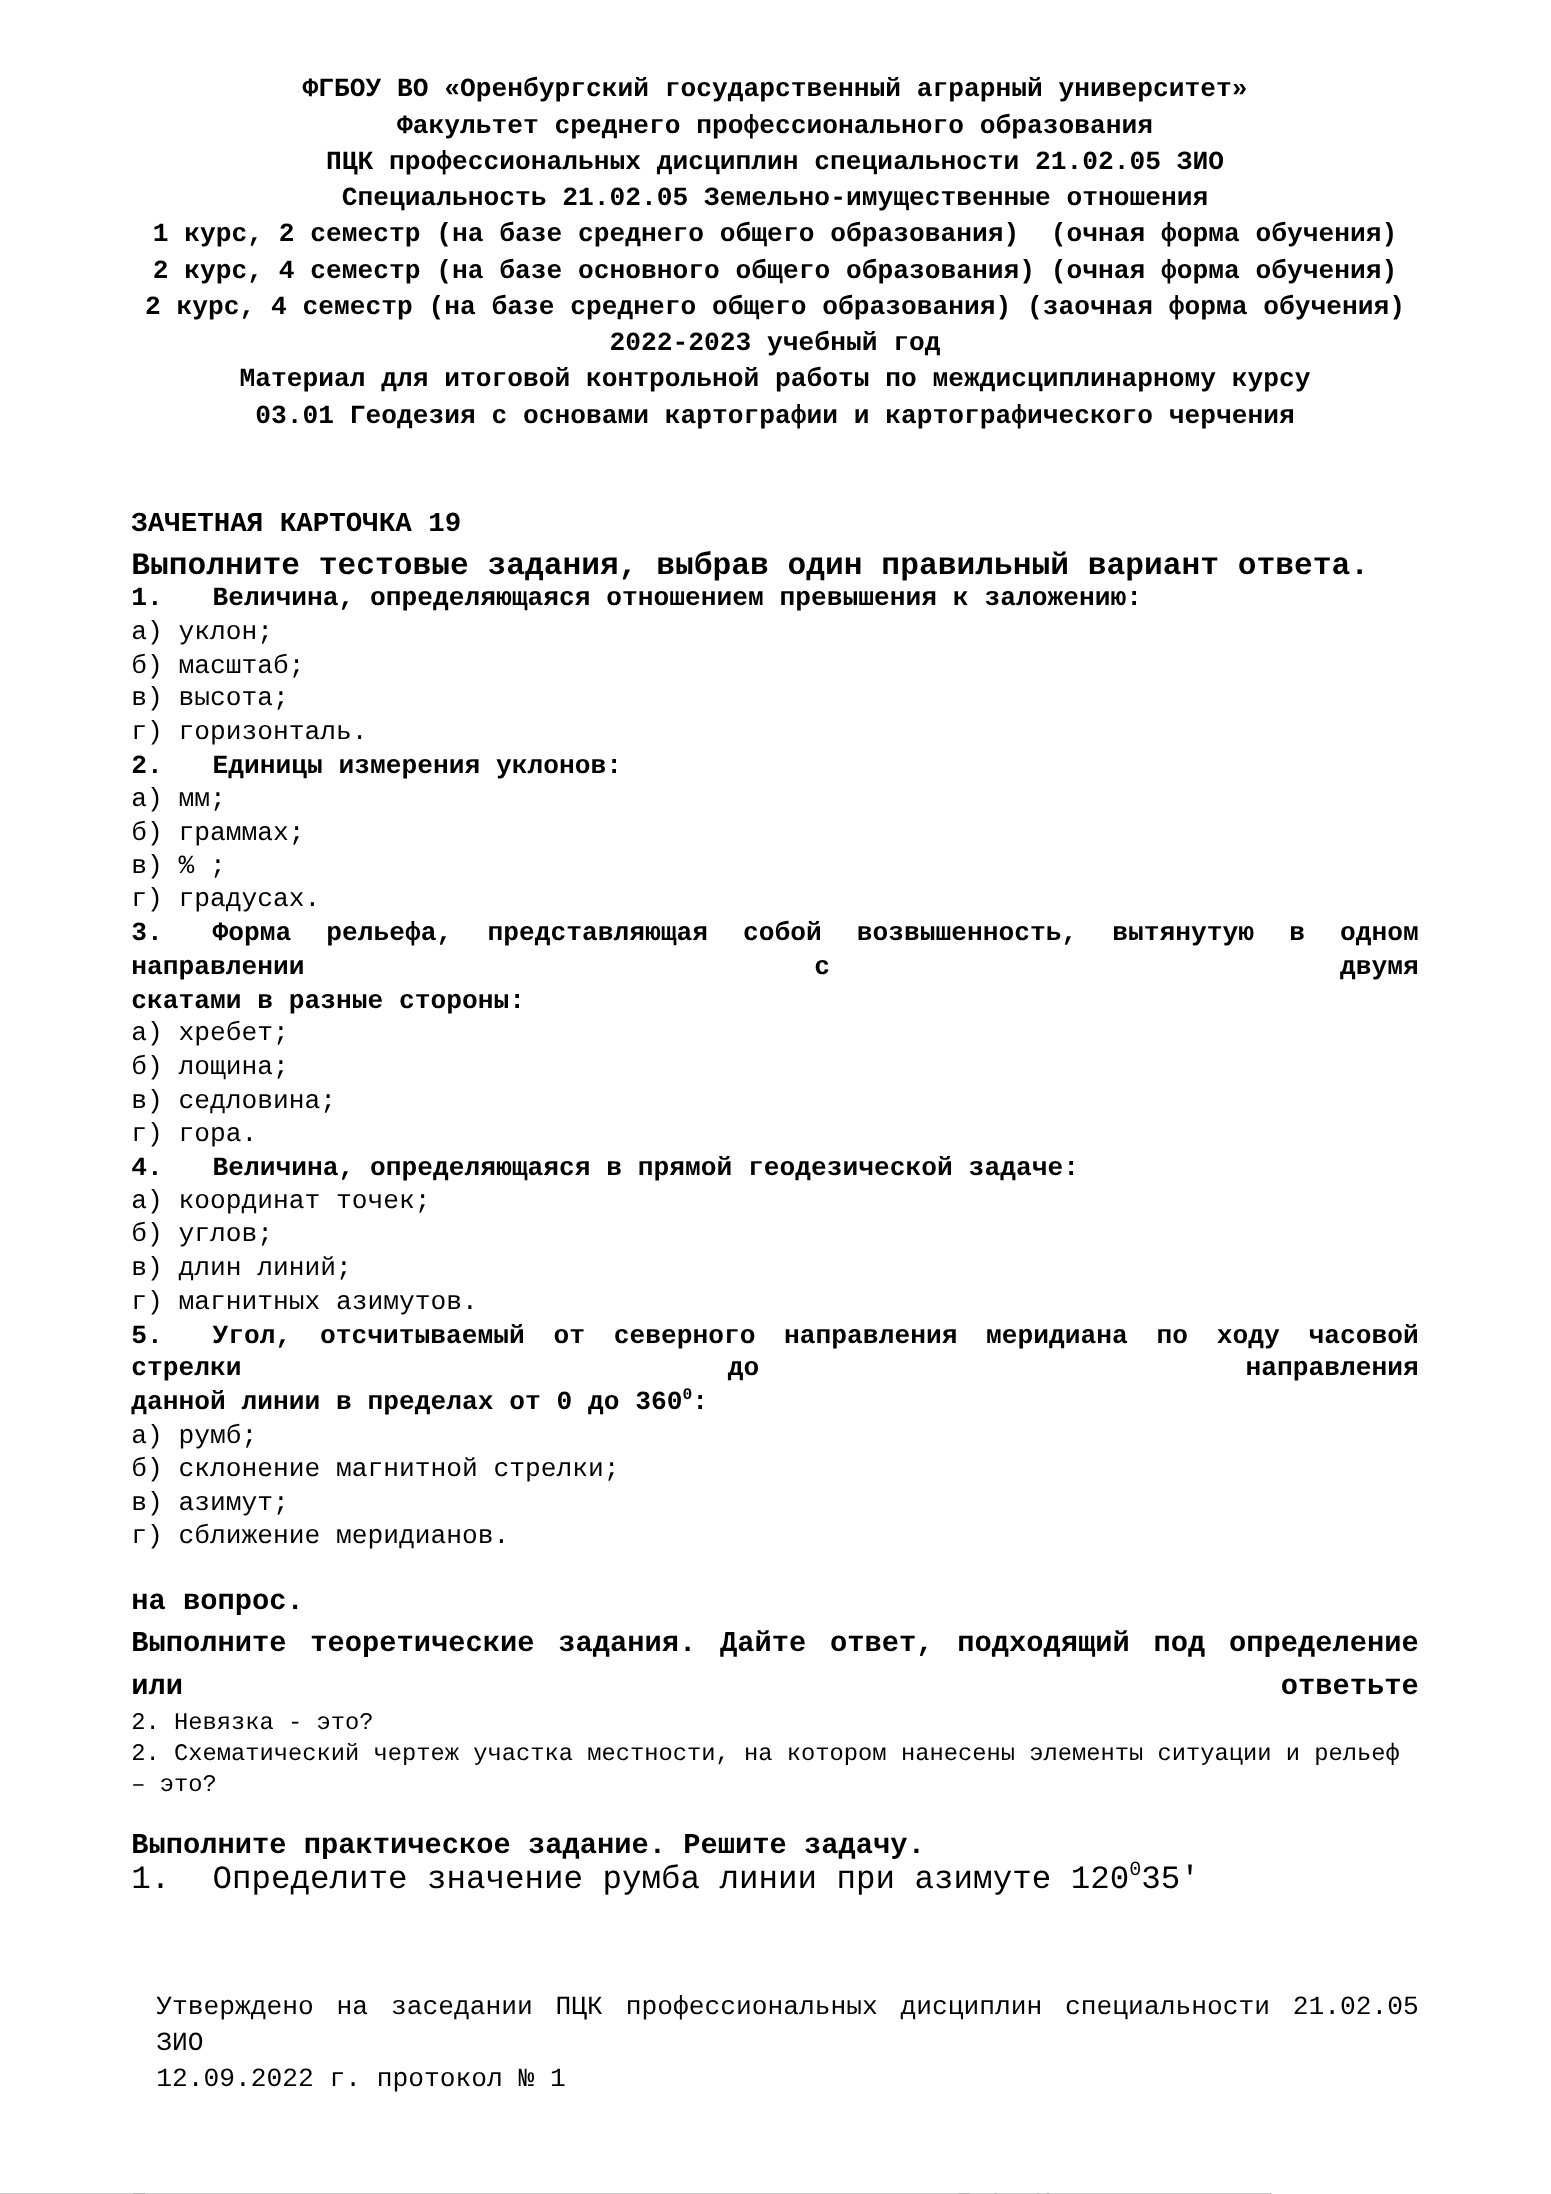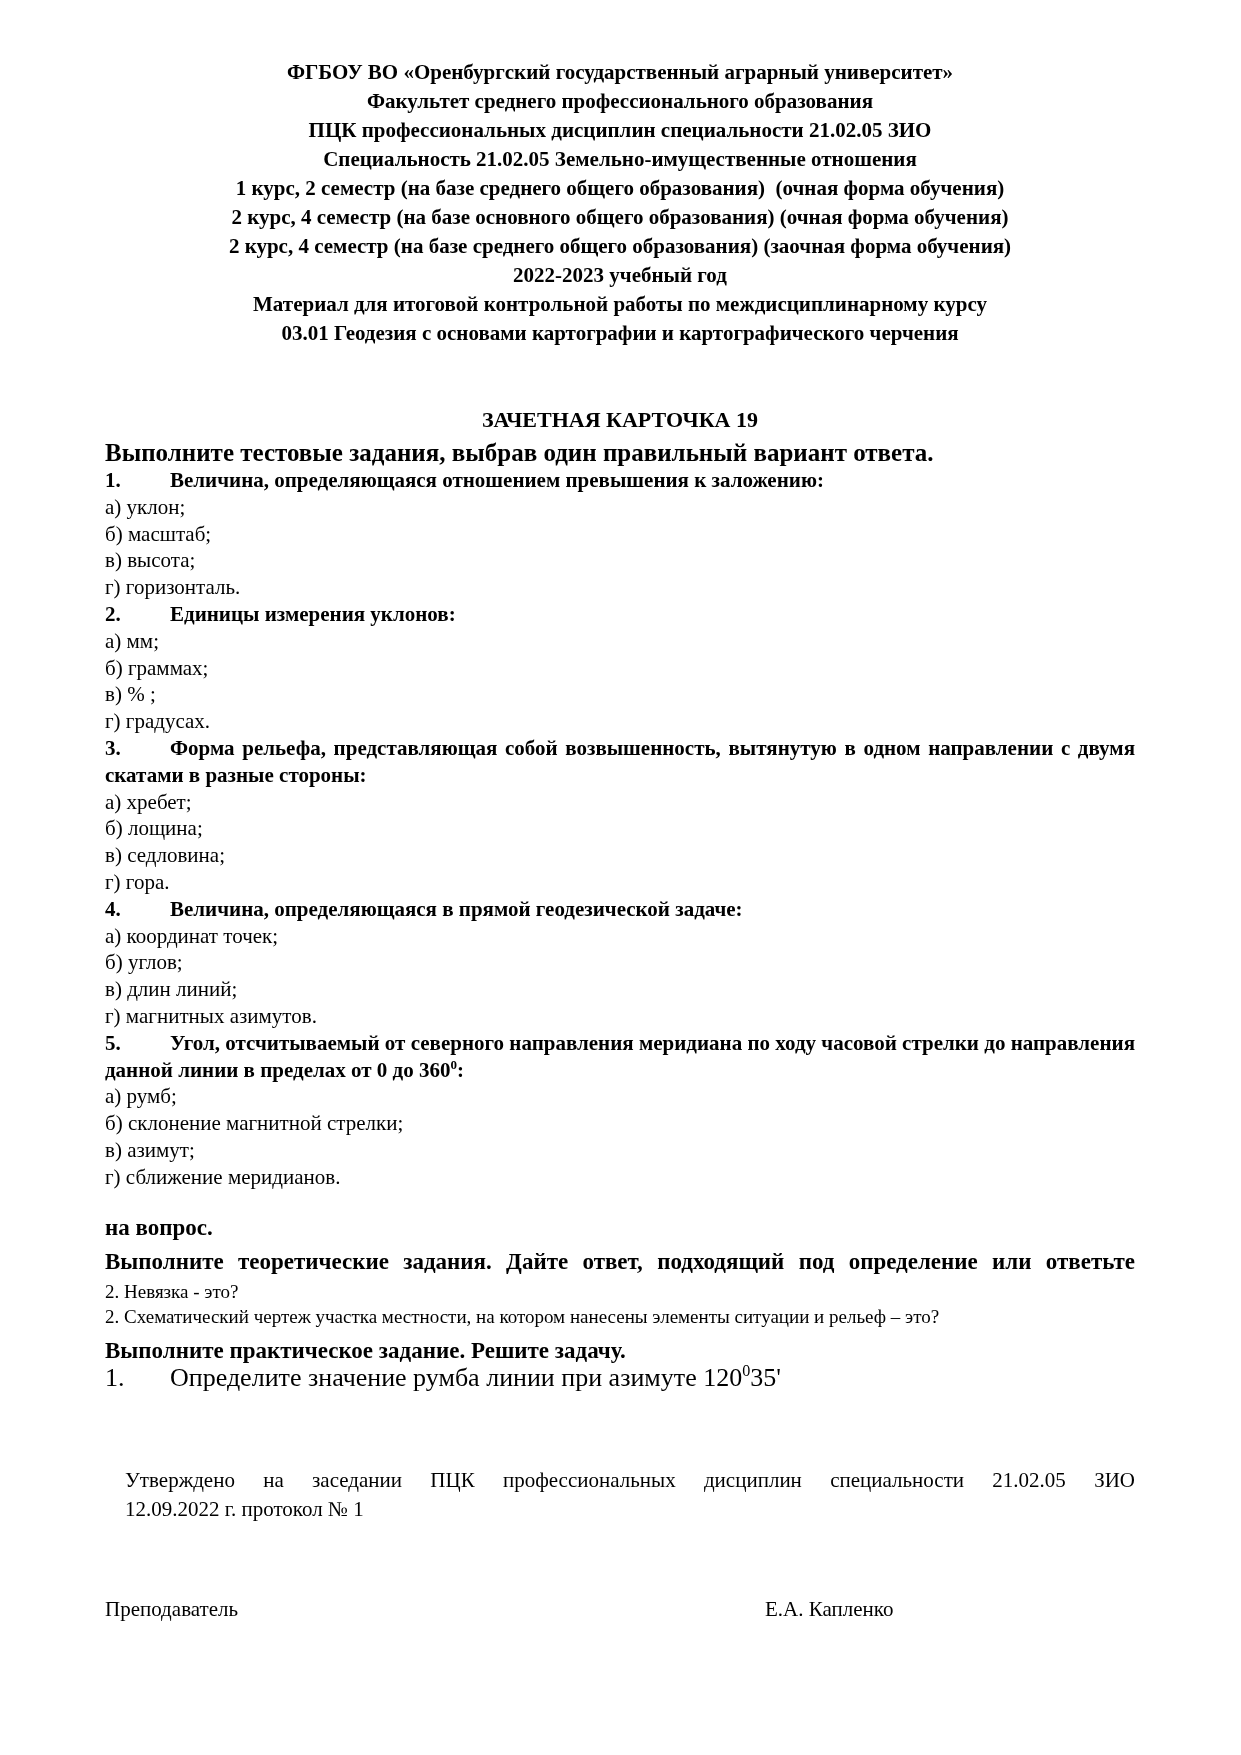--- a/index.html
+++ b/index.html
@@ -1,42 +1,42 @@
 <!DOCTYPE html>
 <html><head>
 <meta charset="utf-8">
 <style>
   html,body { margin:0; padding:0; background:#888; }
   .page {
     width:1241px; height:1755px; margin:0 auto;
     background:#ffffff; color:#000000;
-    font-family:Liberation Serif, serif;
+    font-family:Liberation Mono, monospace;
     box-sizing:border-box; padding:58px 106px 0 105px;
     position:relative; overflow:hidden;
   }
   .header-line {
     text-align:center; font-weight:bold;
     font-size:21px; line-height:29px; white-space:pre-wrap;
   }
   .doc-title {
-    text-align:center; font-weight:bold;
+    text-align:left; font-weight:bold;
     font-size:22px; line-height:30px; margin-top:57px;
   }
   .test-instruction {
     font-weight:bold; font-size:25px; line-height:28px; margin-top:4px;
   }
   .q-text { font-weight:bold; font-size:21px; line-height:26.8px; }
   .q-text.justify { text-align:justify; text-align-last:justify; }
   .qnum { display:inline-block; width:65px; }
   .q-option { font-weight:normal; font-size:21px; line-height:26.8px; }
   .theory-heading-block { margin-top:20px; }
   .section-heading-line { font-weight:bold; font-size:23px; line-height:34px; }
   .section-heading-line.justify { text-align:justify; text-align-last:justify; }
   .theory-item { font-size:19px; line-height:25px; }
-  .practice-heading { font-weight:bold; font-size:23px; line-height:27px; margin-top:8px; }
+  .practice-heading { font-weight:bold; font-size:23px; line-height:27px; margin-top:22px; }
   .practice-item { font-size:26px; line-height:27px; }
   sup.sup0 { font-size:0.62em; vertical-align:super; line-height:0; }
   .approval { margin-top:75px; font-size:21px; line-height:29px;margin-left:20px; }
   .approval-line1 { text-align:justify; text-align-last:justify; }
   .signature-row { margin-top:72px; font-size:21px; line-height:27px; position:relative; height:27px; }
   .sig-name { position:absolute; left:660px; top:0; }
 </style>
 </head>
 <body>
 

